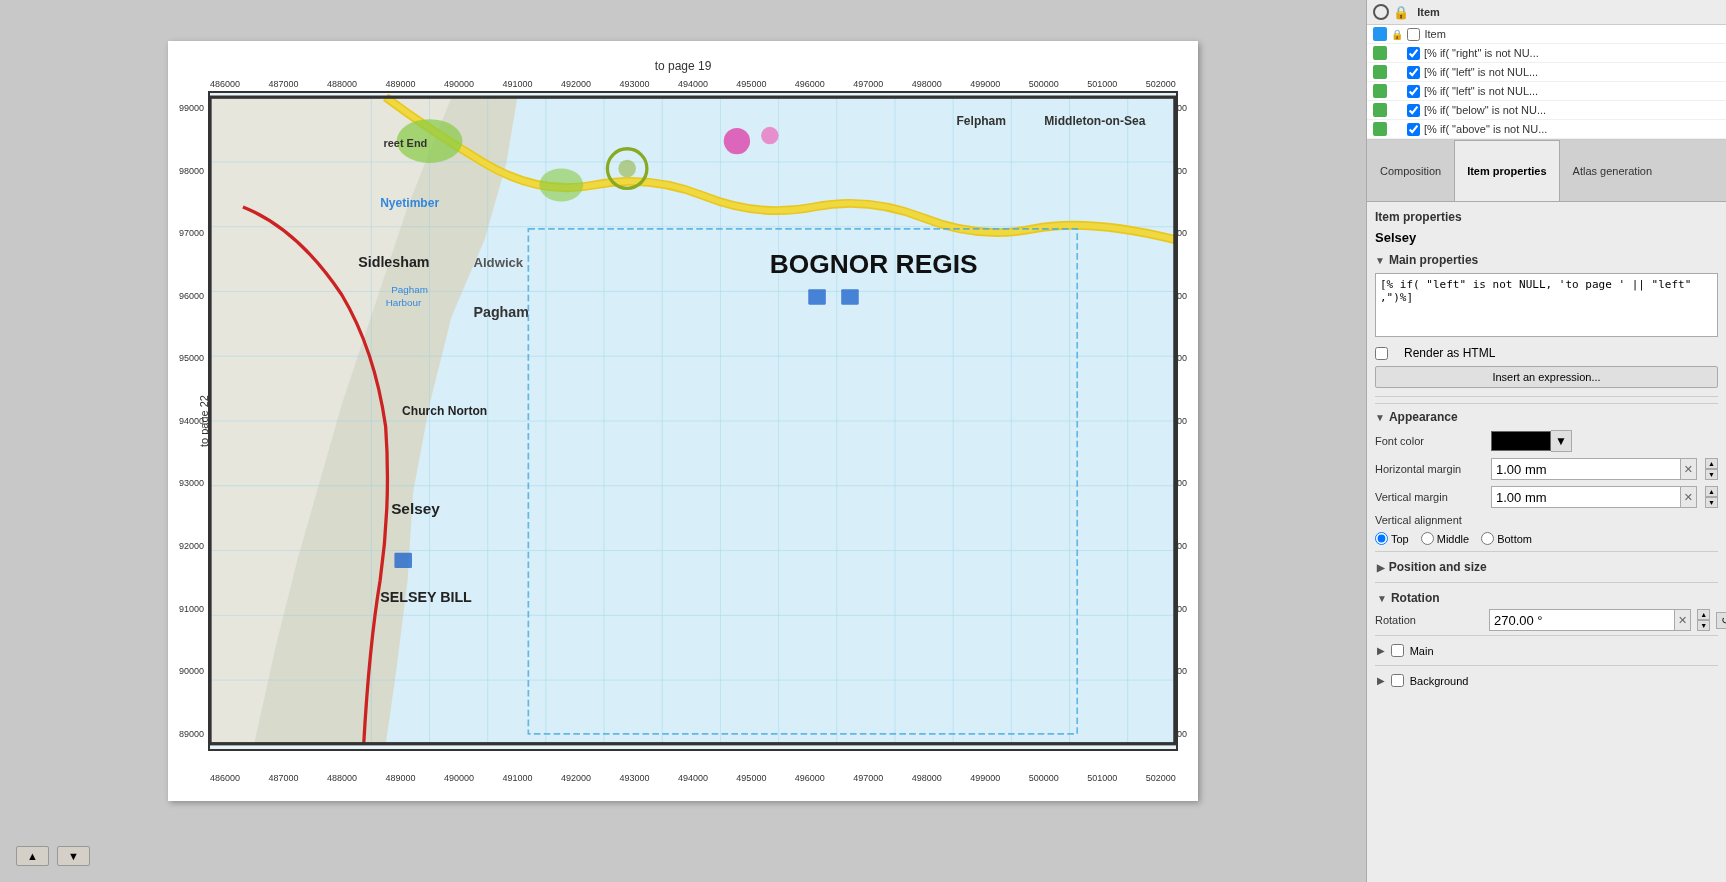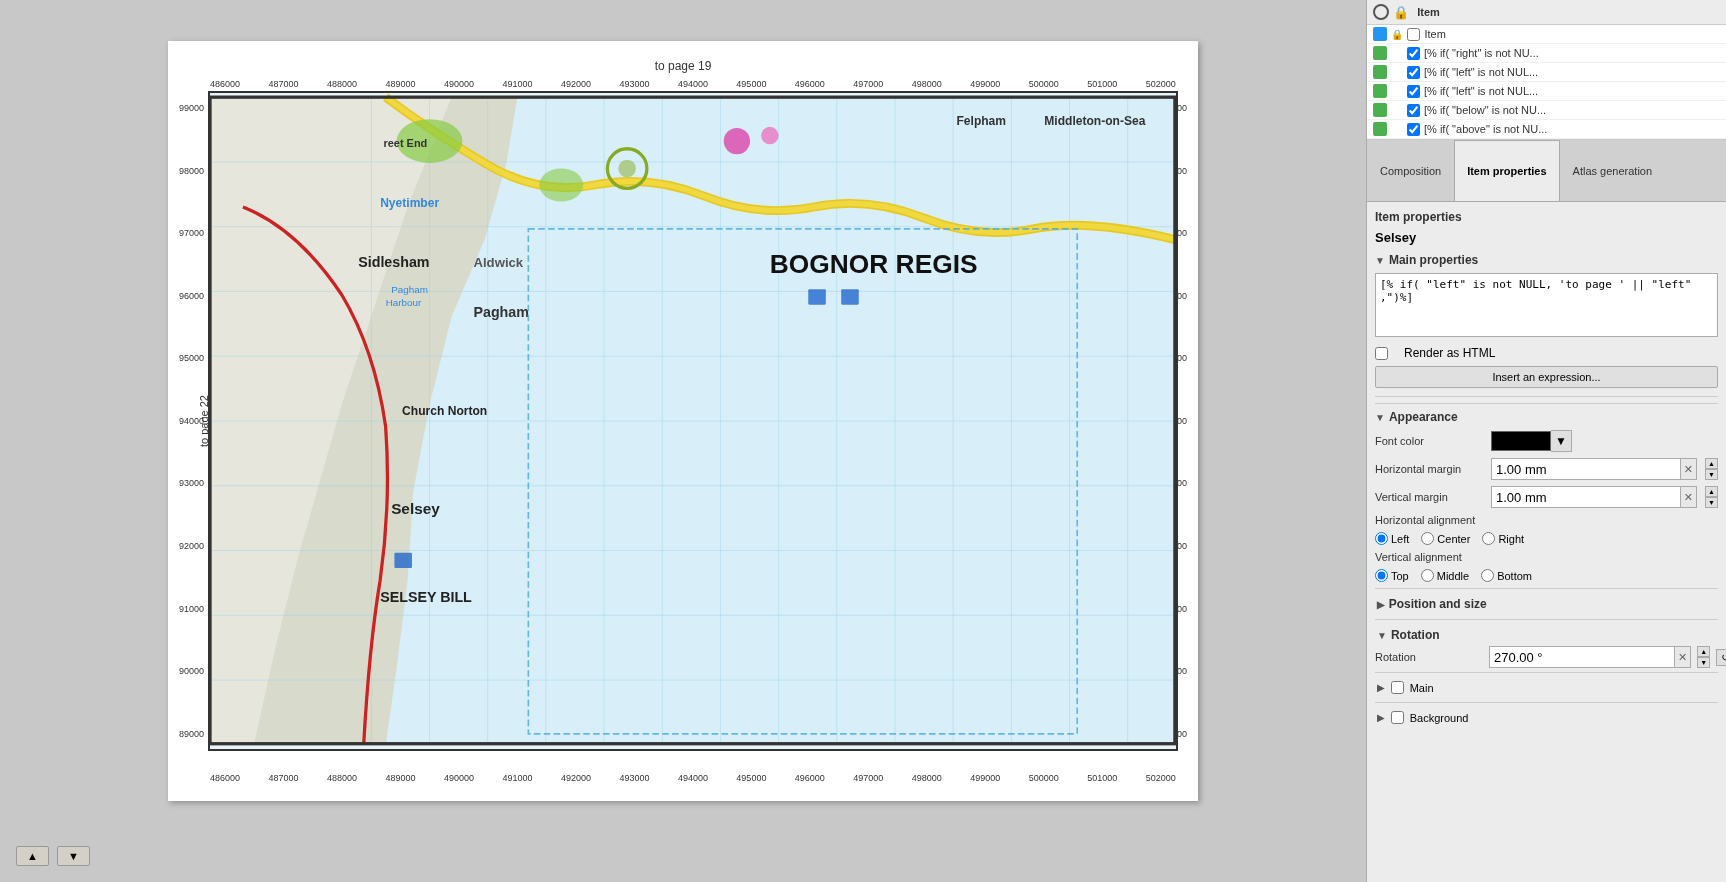--- a/index.html
+++ b/index.html
@@ -750,37 +750,20 @@
           <input type="text" value="1.00 mm" style="">
           <span class="clear-btn">✕</span>
         </div>
         <div class="spin-btn">
           <button class="spin-up">▲</button>
           <button class="spin-down">▼</button>
         </div>
       </div>
 
       
-      <div class="alignment-group">
-        <span class="align-label">Horizontal alignment</span>
-        <div class="radio-row">
-          <label class="radio-item">
-            <input type="radio" name="h_align" checked="" style="">
-            <span>Left</span>
-          </label>
-          <label class="radio-item">
-            <input type="radio" name="h_align" style="">
-            <span>Center</span>
-          </label>
-          <label class="radio-item">
-            <input type="radio" name="h_align" style="">
-            <span>Right</span>
-          </label>
-        </div>
-      </div>
 
       
       <div class="alignment-group">
         <span class="align-label">Vertical alignment</span>
         <div class="radio-row">
           <label class="radio-item">
             <input type="radio" name="v_align" checked="" style="">
             <span>Top</span>
           </label>
           <label class="radio-item">

